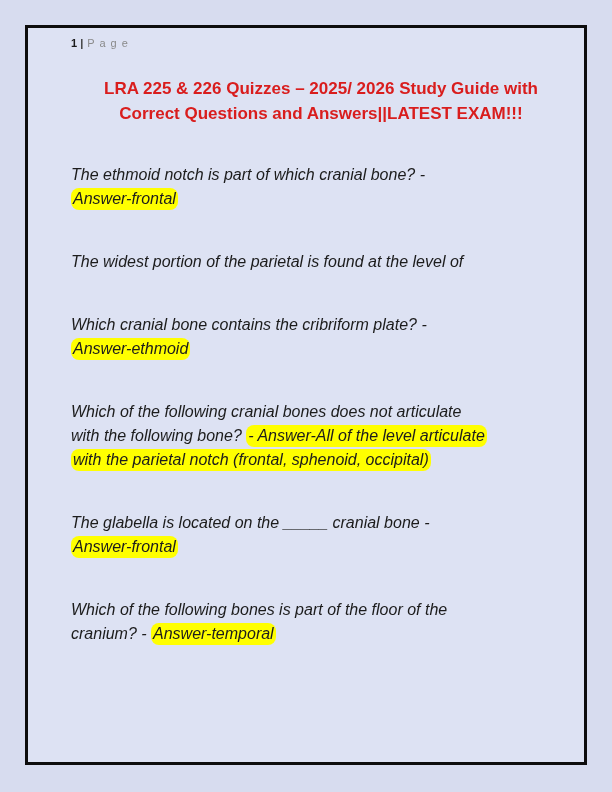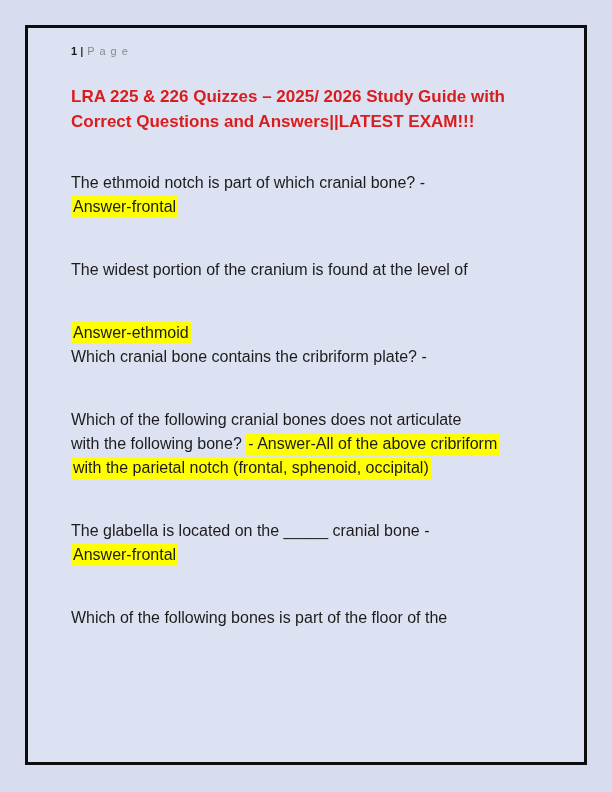--- a/index.html
+++ b/index.html
@@ -23,91 +23,93 @@
     overflow: hidden;
   }
   .sheet {
     position: absolute;
     left: 25px; top: 25px;
     width: 562px; height: 740px;
     background: var(--page-bg);
     border: 3px solid var(--border-c);
     padding: 8px 0 0 43px;
   }
-  .content { width: 500px; margin-top: 8px; }
+  .content { width: 500px; }
   .page-header {
     font-size: 11px;
     line-height: 14px;
     color: var(--hdr-c);
   }
   .pg-num {
     font-weight: bold;
     color: #1a1a1a;
     margin-right: 3px;
   }
   .pg-sep {
     color: #3a3a3a;
     font-weight: bold;
     margin-right: 4px;
   }
   .pg-label {
     letter-spacing: 1px;
   }
   .doc-title {
     margin: 26px 0 0 0;
-    text-align: left;
+    text-align: center;
     color: var(--title-c);
     font-size: 17px;
     font-weight: bold;
     line-height: 25px;
   }
   #qa-list {
     margin-top: 37px;
     font-size: 16px;
     line-height: 24px;
     color: var(--text-c);
   }
   #qa-list > .qa + .qa { margin-top: 39px; }
-  .qa-line { white-space: pre-wrap; }
+  .qa-line { white-space: pre-wrap; font-style: italic; }
   .hl {
     background: var(--hl-c);
     padding: 2px 2px 3px 2px;
+    border-radius: 8px;
   }
 </style>
 </head>
 <body>
 
 <div class="sheet">
   <div class="content">
     <div class="page-header">
       <span class="pg-num">1</span><span class="pg-sep">|</span><span class="pg-label">P a g e</span>
     </div>
     <div class="doc-title">
       <div>LRA 225 &amp; 226 Quizzes – 2025/ 2026 Study Guide with</div>
       <div>Correct Questions and Answers||LATEST EXAM!!!</div>
     </div>
     <div id="qa-list">
         <div class="qa">
           <div class="qa-line"><span class="plain">The ethmoid notch is part of which cranial bone? -</span></div>
           <div class="qa-line"><span class="hl">Answer-frontal</span></div>
         </div>
         <div class="qa">
-          <div class="qa-line"><span class="plain">The widest portion of the cranium is found at the level of</span></div>
+          <div class="qa-line"><span class="plain">The widest portion of the parietal is found at the level of</span></div>
         </div>
         <div class="qa">
+          <div class="qa-line"><span class="plain">Which cranial bone contains the cribriform plate? -</span></div>
           <div class="qa-line"><span class="hl">Answer-ethmoid</span></div>
-          <div class="qa-line"><span class="plain">Which cranial bone contains the cribriform plate? -</span></div>
         </div>
         <div class="qa">
           <div class="qa-line"><span class="plain">Which of the following cranial bones does not articulate</span></div>
-          <div class="qa-line"><span class="plain">with the following bone? </span><span class="hl">- Answer-All of the above cribriform</span></div>
+          <div class="qa-line"><span class="plain">with the following bone? </span><span class="hl">- Answer-All of the level articulate</span></div>
           <div class="qa-line"><span class="hl">with the parietal notch (frontal, sphenoid, occipital)</span></div>
         </div>
         <div class="qa">
           <div class="qa-line"><span class="plain">The glabella is located on the _____ cranial bone -</span></div>
           <div class="qa-line"><span class="hl">Answer-frontal</span></div>
         </div>
         <div class="qa">
           <div class="qa-line"><span class="plain">Which of the following bones is part of the floor of the</span></div>
+          <div class="qa-line"><span class="plain">cranium? - </span><span class="hl">Answer-temporal</span></div>
         </div>
       </div>
   </div>
 </div>
 
 </body></html>

